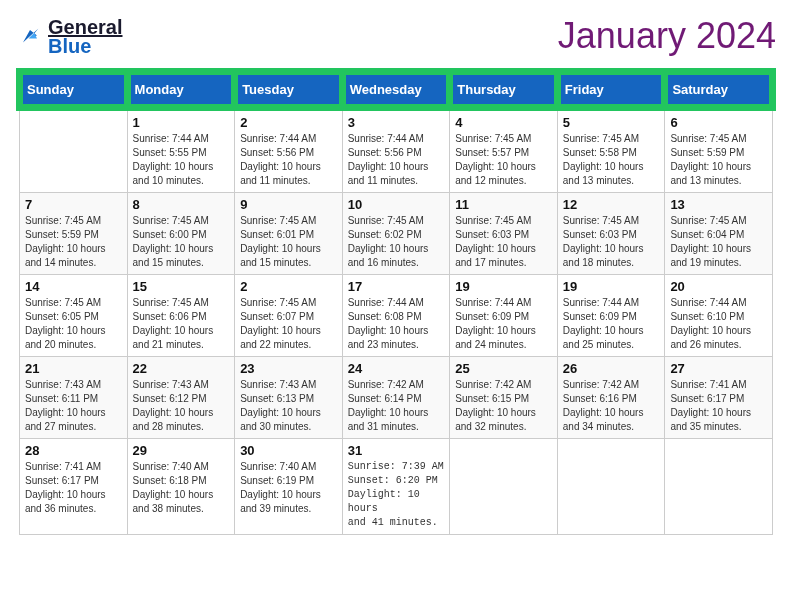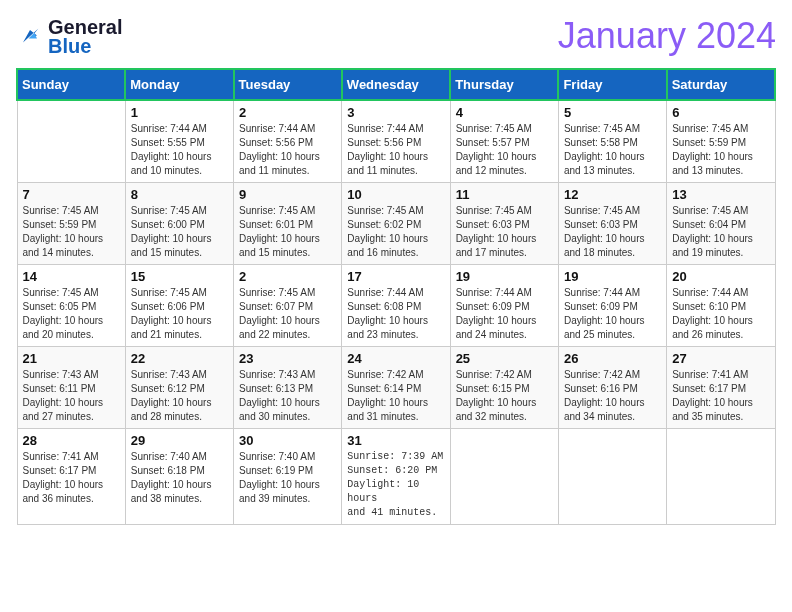--- a/index.html
+++ b/index.html
@@ -29,40 +29,40 @@
     .bird-icon {
       width: 28px;
       height: 28px;
     }
     .title-area {
       text-align: right;
     }
     .calendar-title {
       font-size: 36px;
       font-weight: 300;
-      color: #8b5cf6;
+      color: #701a75;
       line-height: 1.1;
     }
     .calendar-subtitle {
       font-size: 16px;
       color: #333;
       font-weight: normal;
     }
     table {
       width: 100%;
       border-collapse: collapse;
       table-layout: fixed;
     }
     thead tr th {
       background-color: #1565c0;
       color: #fff;
       padding: 7px 4px;
       font-size: 13px;
       text-align: left;
-      border: 2px solid #22c55e;
+      border: 7px solid #22c55e;
     }
     tbody tr td {
       border: 1px solid #ccc;
       vertical-align: top;
       padding: 4px 5px;
       font-size: 10.5px;
       color: #333;
       height: 80px;
     }
     .day-number {
@@ -87,21 +87,21 @@
 </head>
 <body>
 
 <div class="header-area">
   <div class="logo-container">
     <svg class="bird-icon" viewBox="0 0 40 40" xmlns="http://www.w3.org/2000/svg">
       <polygon points="10,28 20,10 30,18 22,20 32,8" fill="#1565c0"></polygon>
       <polygon points="18,22 26,14 30,22" fill="#42a5f5"></polygon>
     </svg>
     <div class="logo">
-      <span style="font-size:20px;font-weight:bold;color:#1a1a2e;">General</span>
+      <span style="font-size:20px;font-weight:bold;color:#1a1a2e;text-decoration:underline;">General</span>
       <span style="font-size:20px;font-weight:bold;color:#1565c0;margin-top:-4px;">Blue</span>
     </div>
   </div>
   <div class="title-area">
     <div class="calendar-title">January 2024</div>
   </div>
 </div>
 
 <table>
   <thead>

